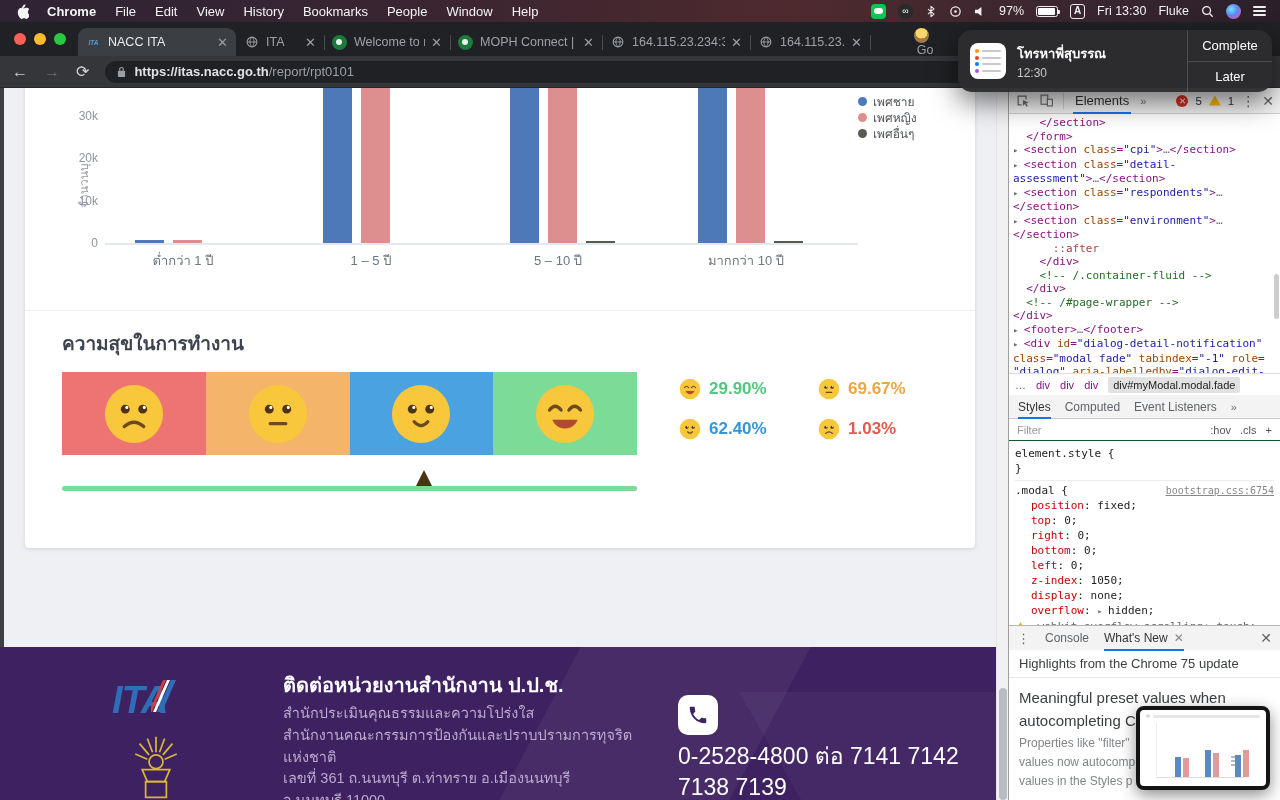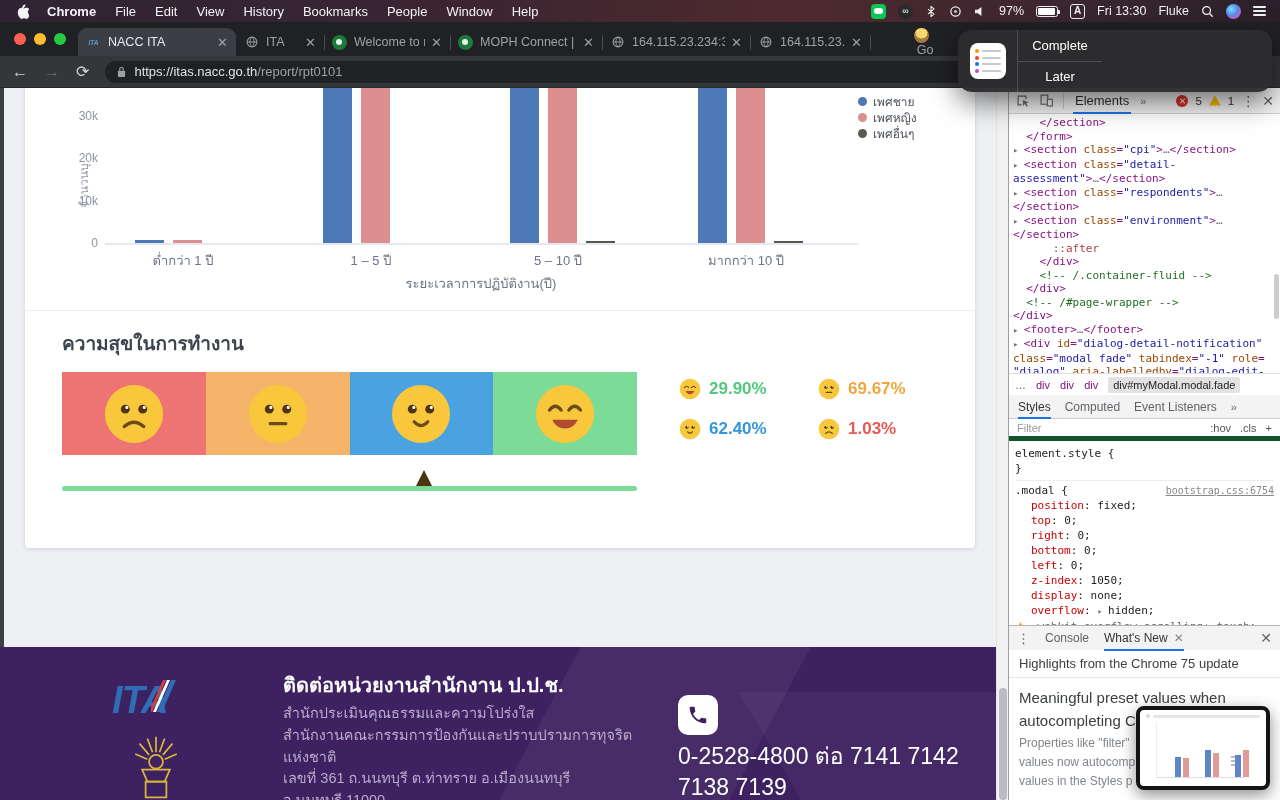--- a/index.html
+++ b/index.html
@@ -51,21 +51,21 @@
   .fav-moph{width:14px;height:14px;border-radius:50%;background:#1d7a3e;position:relative;}
   .fav-moph::after{content:'';position:absolute;left:4px;top:4px;width:6px;height:6px;border-radius:50%;background:#e8f3e8;}
   .fav-mascot{width:13px;height:13px;border-radius:50%;background:radial-gradient(circle at 50% 30%,#f6d76a 45%,#a87844 48%);}
   .tab-title{white-space:nowrap;overflow:hidden;flex:1;}
   .tab-close{margin-left:6px;color:#9aa0a6;font-size:13px;flex:none;}
   #toolbar{position:absolute;left:0;top:34px;width:1280px;height:32px;background:#35363a;display:flex;align-items:center;padding:0 12px;border-bottom:1px solid #27282b;}
   .navbtn{font-size:16px;color:#cfd1d5;margin-right:16px;}
   .navbtn.dim{color:#67696d;}
   #urlbar{height:22px;flex:1;max-width:868px;background:#202124;border-radius:12px;display:flex;align-items:center;padding:0 12px;font-size:13px;}
   #urlbar .lock{margin-right:8px;display:inline-flex;}
-  #url-host{color:#dfe1e5;} #url-path{color:#9aa0a6;}
+  #url-host{color:#dfe1e5;font-weight:bold;} #url-path{color:#9aa0a6;}
 
   
   #page{position:absolute;left:0;top:66px;width:1008px;height:712px;background:#eef0f4;overflow:hidden;}
   #left-strip{position:absolute;left:0;top:0;width:4px;height:712px;background:#3c4044;}
   #card{position:absolute;left:25px;top:-45px;width:950px;height:505px;background:#fff;border-radius:4px;box-shadow:0 1px 4px rgba(60,64,67,.18);}
   #chart-layer{position:absolute;left:0;top:0;width:1008px;height:460px;}
   #legend{position:absolute;left:858px;top:5px;}
   .lg-row{display:flex;align-items:center;height:16px;gap:6px;font-size:12px;color:#4b5158;}
   .lg-dot{width:9px;height:9px;border-radius:50%;flex:none;}
   #ylabel{position:absolute;left:74px;top:-50px;height:170px;writing-mode:vertical-rl;transform:rotate(180deg);font-size:12px;color:#959ba8;}
@@ -121,21 +121,21 @@
   .tk-dim{color:#707070;} .tk-arr{color:#6e6e6e;font-size:9px;} .tk-pseudo{color:#b0413e;} .tk-plain{color:#333;}
   #dt-scroll{position:absolute;right:1px;top:160px;width:5px;height:45px;background:#cdcdcd;border-radius:3px;}
 
   #crumbs{height:22px;flex:none;display:flex;align-items:center;border-top:1px solid #ddd;padding:0 6px;gap:10px;font-size:11px;color:#881280;overflow:hidden;}
   .crumb.sel{background:#e2e2e2;color:#222;padding:2px 5px;border-radius:2px;}
   .crumb.ell{color:#5f6368;}
 
   #style-tabs{height:24px;flex:none;background:#f3f3f3;border-bottom:1px solid #ccc;display:flex;align-items:center;gap:14px;padding:0 9px;font-size:12px;color:#5f6368;}
   .stab{height:24px;display:flex;align-items:center;}
   .stab.active{color:#333;border-bottom:2px solid #1a73e8;padding-top:2px;}
-  #filter-row{height:22px;flex:none;display:flex;align-items:center;padding:0 8px;border-bottom:5px solid #14532d;font-size:11px;}
+  #filter-row{height:22px;flex:none;display:flex;align-items:center;padding:0 8px;border-bottom:1px solid #14532d;font-size:11px;}
   #filter-label{color:#999;}
   #filter-toggles{margin-left:auto;display:flex;gap:9px;color:#555;}
 
   #styles-box{height:184px;flex:none;overflow:hidden;font:11px/15px "DejaVu Sans Mono",monospace;padding:3px 6px;color:#222;}
   .css-rule{border-bottom:1px solid #ededed;padding:2px 0 4px;}
   .rule-head{display:flex;}
   .src{margin-left:auto;color:#888;text-decoration:underline;font-size:10px;}
   .css-line.prop{padding-left:16px;position:relative;}
   .pname{color:#c80000;} .pval{color:#222;}
   .struck .pname,.struck .pval,.struck .colon,.struck .semi{text-decoration:line-through;color:#666;}
@@ -335,21 +335,20 @@
             <div class="bar" style="left: 736px; top: -14px; height: 169px; background: rgb(221, 142, 142);"></div>
             <div class="bar" style="left: 586px; top: 153px; height: 2px; background: rgb(89, 89, 80);"></div>
             <div class="bar" style="left: 774px; top: 153px; height: 2px; background: rgb(89, 89, 80);"></div>
           </div>
         <div id="xcats">
             <div class="xcat" style="left: 103px;">ต่ำกว่า 1 ปี</div>
             <div class="xcat" style="left: 291px;">1 – 5 ปี</div>
             <div class="xcat" style="left: 478px;">5 – 10 ปี</div>
             <div class="xcat" style="left: 666px;">มากกว่า 10 ปี</div>
           </div>
-        <div id="xtitle">ระยะเวลาการปฏิบัติงาน(ปี)</div>
         <div id="hr1"></div>
       <div class="ytick" style="top: 21px;">30k</div>
           <div class="ytick" style="top: 63px;">20k</div>
           <div class="ytick" style="top: 106px;">10k</div>
           <div class="ytick" style="top: 148px;">0</div>
         </div>
 
       <div id="happy-title">ความสุขในการทำงาน</div>
       <div id="strip">
           <div class="panel" style="background: rgb(238, 116, 115);">
@@ -609,18 +608,22 @@
         </span>
       <span class="rem-row">
           <i style="background:#007aff"></i>
           <b></b>
         </span>
       <span class="rem-row">
           <i style="background:#af52de"></i>
           <b></b>
         </span>
     </div>
+    <div id="notif-texts">
+      <div id="notif-title">โทรหาพี่สุบรรณ</div>
+      <div id="notif-time">12:30</div>
+    </div>
     <div id="notif-actions">
       <span class="notif-btn">Complete</span>
       <span class="notif-btn">Later</span>
     </div>
   </div>
 </div>
 
 </body></html>

